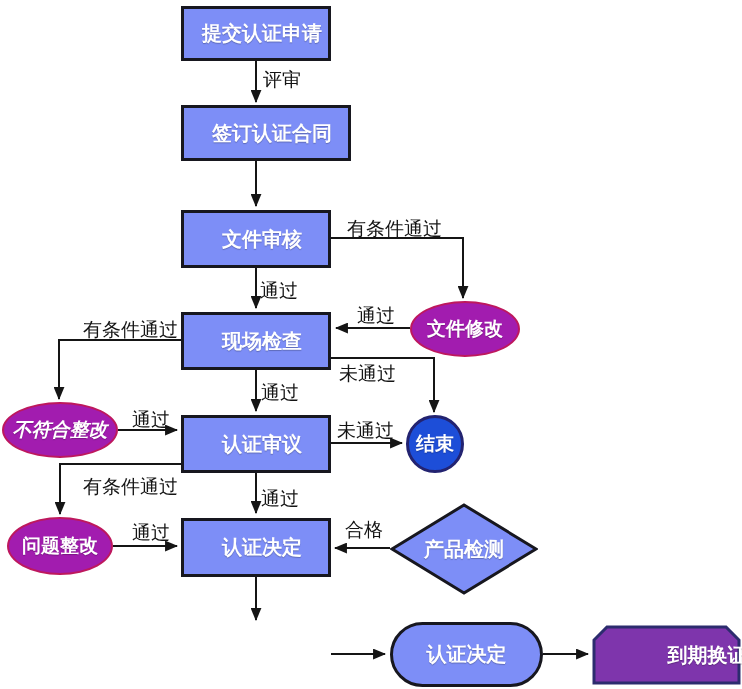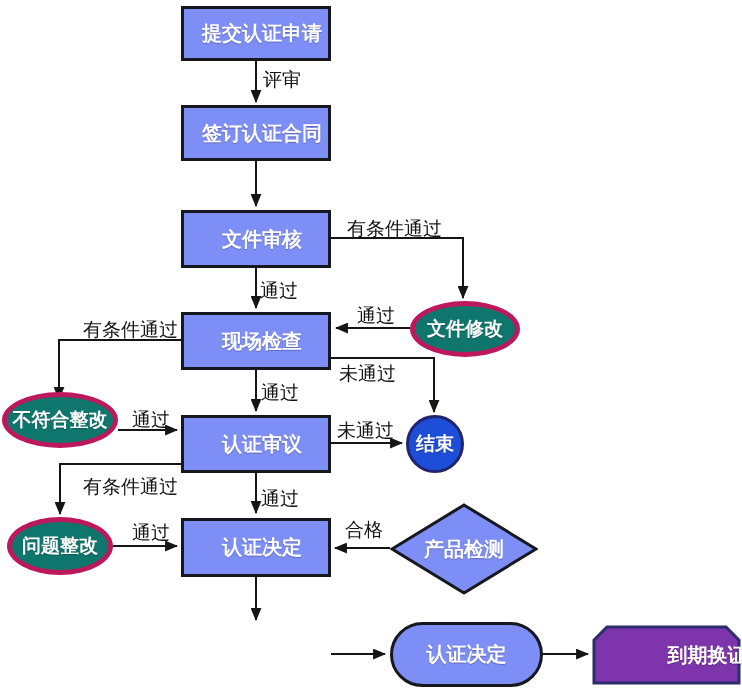--- a/index.html
+++ b/index.html
@@ -13,21 +13,21 @@
   .edges-layer{position:absolute;left:0;top:0;width:742px;height:689px;}
   .node{
     position:absolute;
     display:flex;align-items:center;justify-content:center;
     box-sizing:border-box;
     color:#ffffff;font-weight:bold;font-size:20px;
     text-align:center;white-space:nowrap;
     text-shadow:0 1px 1px rgba(0,0,0,0.25);
   }
   .process{background:#7D8EF7;border:3px solid #17171f;padding-left:12px;}
-  .ellipse{background:#0f766e;border:5px solid #be185d;border-radius:50%;font-size:19px;}
+  .ellipse{background:#a21caf;border:2px solid #be185d;border-radius:50%;font-size:19px;}
   .endcircle{background:#1d4ed8;border:3px solid #232370;border-radius:50%;font-size:19px;}
   .stadium{background:#7D8EF7;border:3px solid #17171f;border-radius:34px;}
   .svg-node{position:absolute;display:flex;align-items:center;justify-content:center;}
   .svg-node svg{position:absolute;left:0;top:0;display:block;}
   .svg-node .shape-label{
     position:relative;z-index:2;color:#fff;font-weight:bold;font-size:20px;white-space:nowrap;
     text-shadow:0 1px 1px rgba(0,0,0,0.25);
   }
   .edge-label{
     position:absolute;
@@ -63,40 +63,40 @@
       <polyline points="390,548 335,548" marker-end="url(#arrow)"></polyline>
       <polyline points="256,577 256,620" marker-end="url(#arrow)"></polyline>
       <polyline points="331,654 385,654" marker-end="url(#arrow)"></polyline>
       <polyline points="543,654 588,654" marker-end="url(#arrow)"></polyline>
     </g>
   </svg>
 
   <div class="node process" style="left:181px;top:6px;width:150px;height:55px;">
     <span>提交认证申请</span>
   </div>
-  <div class="node process" style="left:181px;top:105px;width:150px;height:56px;">
+  <div class="node process" style="left:181px;top:105px;width:170px;height:56px;">
     <span>签订认证合同</span>
   </div>
   <div class="node process" style="left:181px;top:210px;width:150px;height:58px;">
     <span>文件审核</span>
   </div>
   <div class="node process" style="left:181px;top:312px;width:150px;height:58px;">
     <span>现场检查</span>
   </div>
   <div class="node process" style="left:181px;top:415px;width:150px;height:58px;">
     <span>认证审议</span>
   </div>
   <div class="node process" style="left:181px;top:518px;width:150px;height:59px;">
     <span>认证决定</span>
   </div>
 
   <div class="node ellipse" style="left:410px;top:301px;width:110px;height:56px;">
     <span>文件修改</span>
   </div>
-  <div class="node ellipse" style="left:2px;top:392px;width:116px;height:56px;">
+  <div class="node ellipse" style="left:2px;top:402px;width:116px;height:56px;font-style:italic;">
     <span>不符合整改</span>
   </div>
   <div class="node ellipse" style="left:7px;top:517px;width:106px;height:58px;">
     <span>问题整改</span>
   </div>
 
   <div class="node endcircle" style="left:406px;top:415px;width:58px;height:58px;">
     <span>结束</span>
   </div>
 

